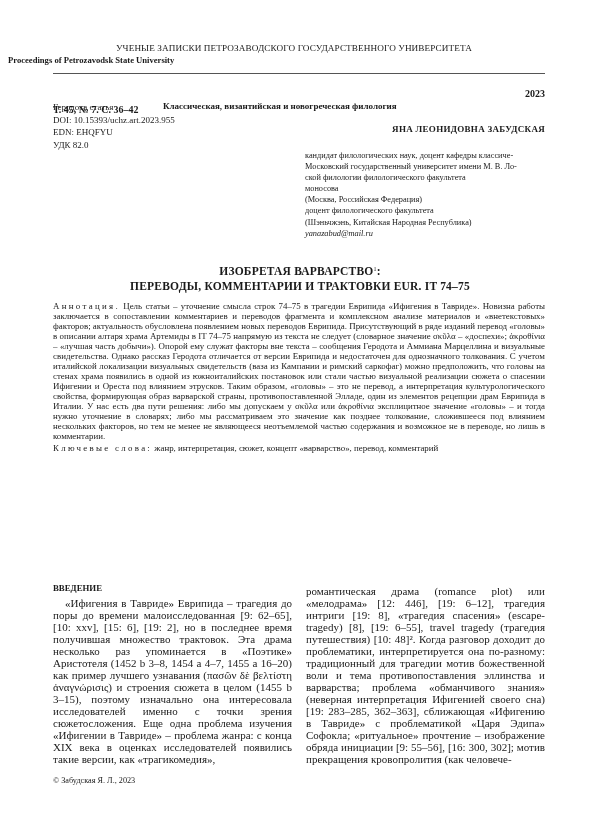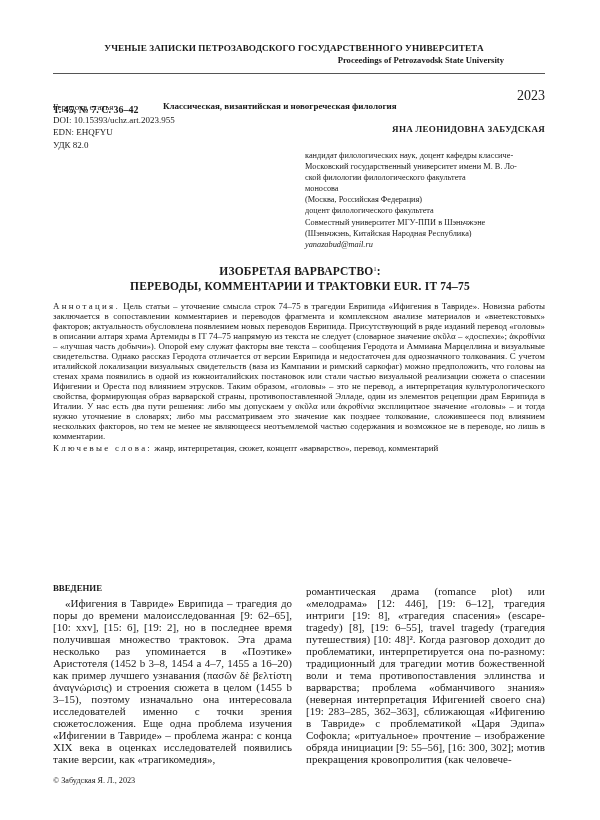--- a/index.html
+++ b/index.html
@@ -1,23 +1,23 @@
 <!DOCTYPE html>
 <html><head>
 <meta charset="utf-8">
 <style>
   html, body { margin: 0; padding: 0; background: #ffffff; }
   body { width: 600px; height: 820px; position: relative; overflow: hidden;
          font-family: "Liberation Serif", "DejaVu Serif", serif; color: #1a1a1a; }
   .abs { position: absolute; }
-  .journal-ru { top: 43px; left: 0; width: 588px; text-align: center; font-weight: bold; font-size: 9.2px; letter-spacing: 0.1px; }
-  .journal-en { top: 55px; left: 0; width: 504px; text-align: right; font-weight: bold; font-size: 8.6px; }
+  .journal-ru { top: 43px; left: 0; width: 588px; text-align: center; font-weight: normal; font-size: 9.2px; letter-spacing: 0.1px; }
+  .journal-en { top: 55px; left: 8px; width: 504px; text-align: left; font-weight: bold; font-size: 8.6px; }
   .rule { top: 73px; left: 53px; width: 492px; height: 0; border-top: 1px solid #555; }
   .issue { top: 104px; left: 53px; font-weight: bold; font-size: 10px; }
-  .year { top: 88px; right: 55px; font-weight: normal; font-size: 14px; }
+  .year { top: 88px; right: 55px; font-weight: bold; font-size: 10px; }
   .meta { left: 53px; font-size: 9px; line-height: 12.5px; }
   .section { top: 101px; left: 163px; font-weight: bold; font-size: 9px; }
   .author-name { top: 124px; right: 55px; font-weight: bold; font-size: 9px; letter-spacing: 0.3px; }
   .affil { top: 150px; left: 305px; width: 240px; font-size: 8.3px; line-height: 11.1px; }
   .affil .email { font-style: italic; }
   .title { top: 262px; left: 0; width: 600px; text-align: center; font-weight: bold; font-size: 11.5px; line-height: 15px; letter-spacing: 0.2px; }
   .title sup { font-size: 6px; vertical-align: 4px; font-weight: normal; }
   .abstract { top: 301px; left: 53px; width: 492px; font-size: 8.9px; line-height: 10px; text-align: justify; }
   .abstract p { margin: 0; }
   .spaced { letter-spacing: 2.3px; }
@@ -46,21 +46,20 @@
 <div class="abs meta" style="top:138.5px;">УДК 82.0</div>
 
 <div class="abs author-name">ЯНА ЛЕОНИДОВНА ЗАБУДСКАЯ</div>
 <div class="abs affil">
   <div>кандидат филологических наук, доцент кафедры классиче-</div>
   <div>Московский государственный университет имени М. В. Ло-</div>
   <div>ской филологии филологического факультета</div>
   <div>моносова</div>
   <div>(Москва, Российская Федерация)</div>
   <div>доцент филологического факультета</div>
-  <div>Совместный университет МГУ-ППИ в Шэньчжэне</div>
   <div>(Шэньчжэнь, Китайская Народная Республика)</div>
   <div class="email">yanazabud@mail.ru</div>
 </div>
 
 <div class="abs title">
   <div><span>ИЗОБРЕТАЯ ВАРВАРСТВО</span><sup>1</sup><span>:</span></div>
   <div>ПЕРЕВОДЫ, КОММЕНТАРИИ И ТРАКТОВКИ EUR. IT 74–75</div>
 </div>
 
 <div class="abs abstract">

